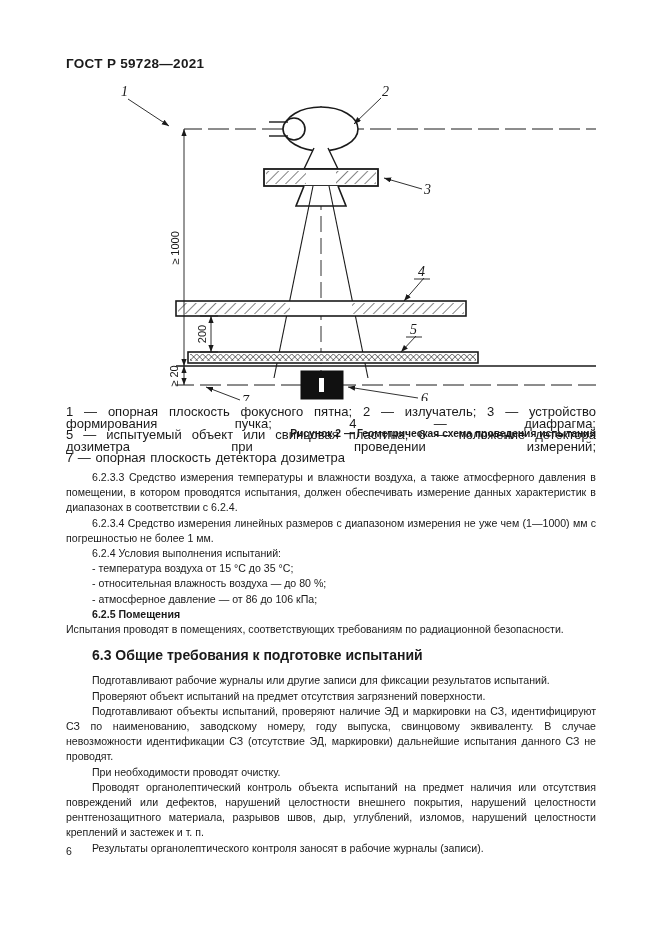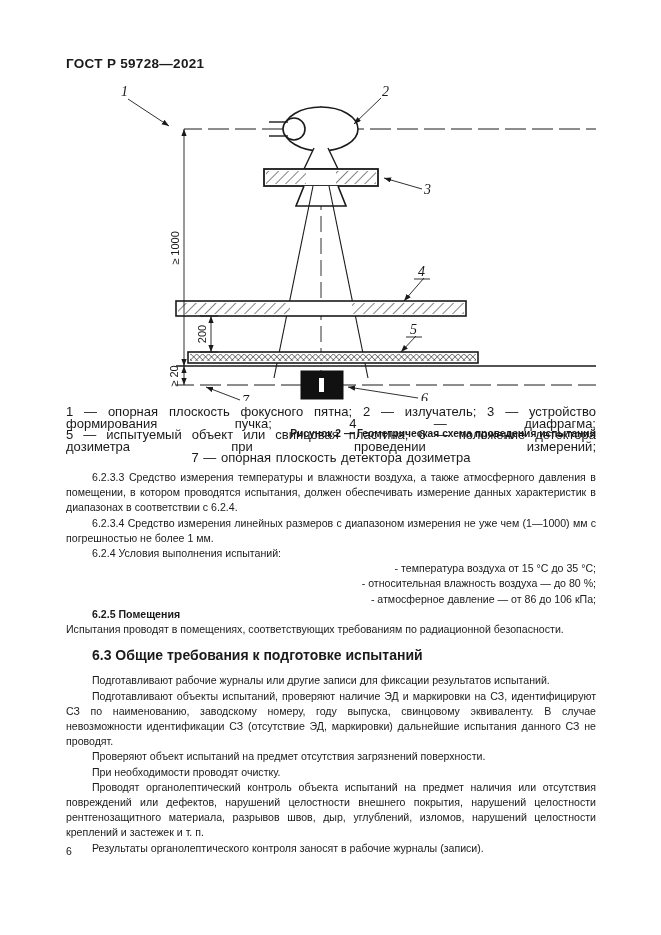--- a/index.html
+++ b/index.html
@@ -49,21 +49,20 @@
     font-size: 13px;
     line-height: 11.5px;
     color: #1a1a1a;
   }
   .legend .l-just {
     text-align: justify;
     text-align-last: justify;
     word-spacing: 1px;
   }
   .legend .l-center {
-    text-align: center;
     word-spacing: 1px;
   }
 
   .fig-caption {
     position: absolute;
     left: 66px;
     top: 428px;
     width: 530px;
     text-align: right;
     font-size: 10.3px;
@@ -83,21 +82,21 @@
     margin: 0;
     text-align: justify;
     text-indent: 26px;
   }
   .p.noind { text-indent: 0; }
   .p.last-line-left { text-align-last: left; }
   .dash-item {
     margin: 0;
     text-indent: 0;
     padding-left: 26px;
-    text-align: right;
+    text-align: left;
   }
   .hsub {
     margin: 0;
     text-indent: 26px;
     font-weight: bold;
   }
   .h2 {
     margin: 0;
     text-indent: 26px;
     font-weight: bold;
@@ -270,22 +269,22 @@
     <p class="dash-item">- атмосферное давление — от 86 до 106 кПа;</p>
 
     <p class="hsub">6.2.5  Помещения</p>
     <p class="p noind">Испытания проводят в помещениях, соответствующих требованиям по радиационной безопасности.</p>
 
     <div class="sp-before-h"></div>
     <p class="h2">6.3  Общие требования к подготовке испытаний</p>
     <div class="sp-after-h"></div>
 
     <p class="p last-line-left">Подготавливают рабочие журналы или другие записи для фиксации результатов испытаний.</p>
+    <p class="p last-line-left">Проверяют объект испытаний на предмет отсутствия загрязнений поверхности.</p>
     <p class="p last-line-left">Подготавливают объекты испытаний, проверяют наличие ЭД и маркировки на СЗ, идентифицируют СЗ по наименованию, заводскому номеру, году выпуска, свинцовому эквиваленту. В случае невозможности идентификации СЗ (отсутствие ЭД, маркировки) дальнейшие испытания данного СЗ не проводят.</p>
-    <p class="p last-line-left">Проверяют объект испытаний на предмет отсутствия загрязнений поверхности.</p>
     <p class="p last-line-left">При необходимости проводят очистку.</p>
     <p class="p last-line-left">Проводят органолептический контроль объекта испытаний на предмет наличия или отсутствия повреждений или дефектов, нарушений целостности внешнего покрытия, нарушений целостности рентгенозащитного материала, разрывов швов, дыр, углублений, изломов, нарушений целостности креплений и застежек и т. п.</p>
     <p class="p last-line-left">Результаты органолептического контроля заносят в рабочие журналы (записи).</p>
   </div>
 
   <div class="page-num">6</div>
 
 </div>
 
 </body></html>

